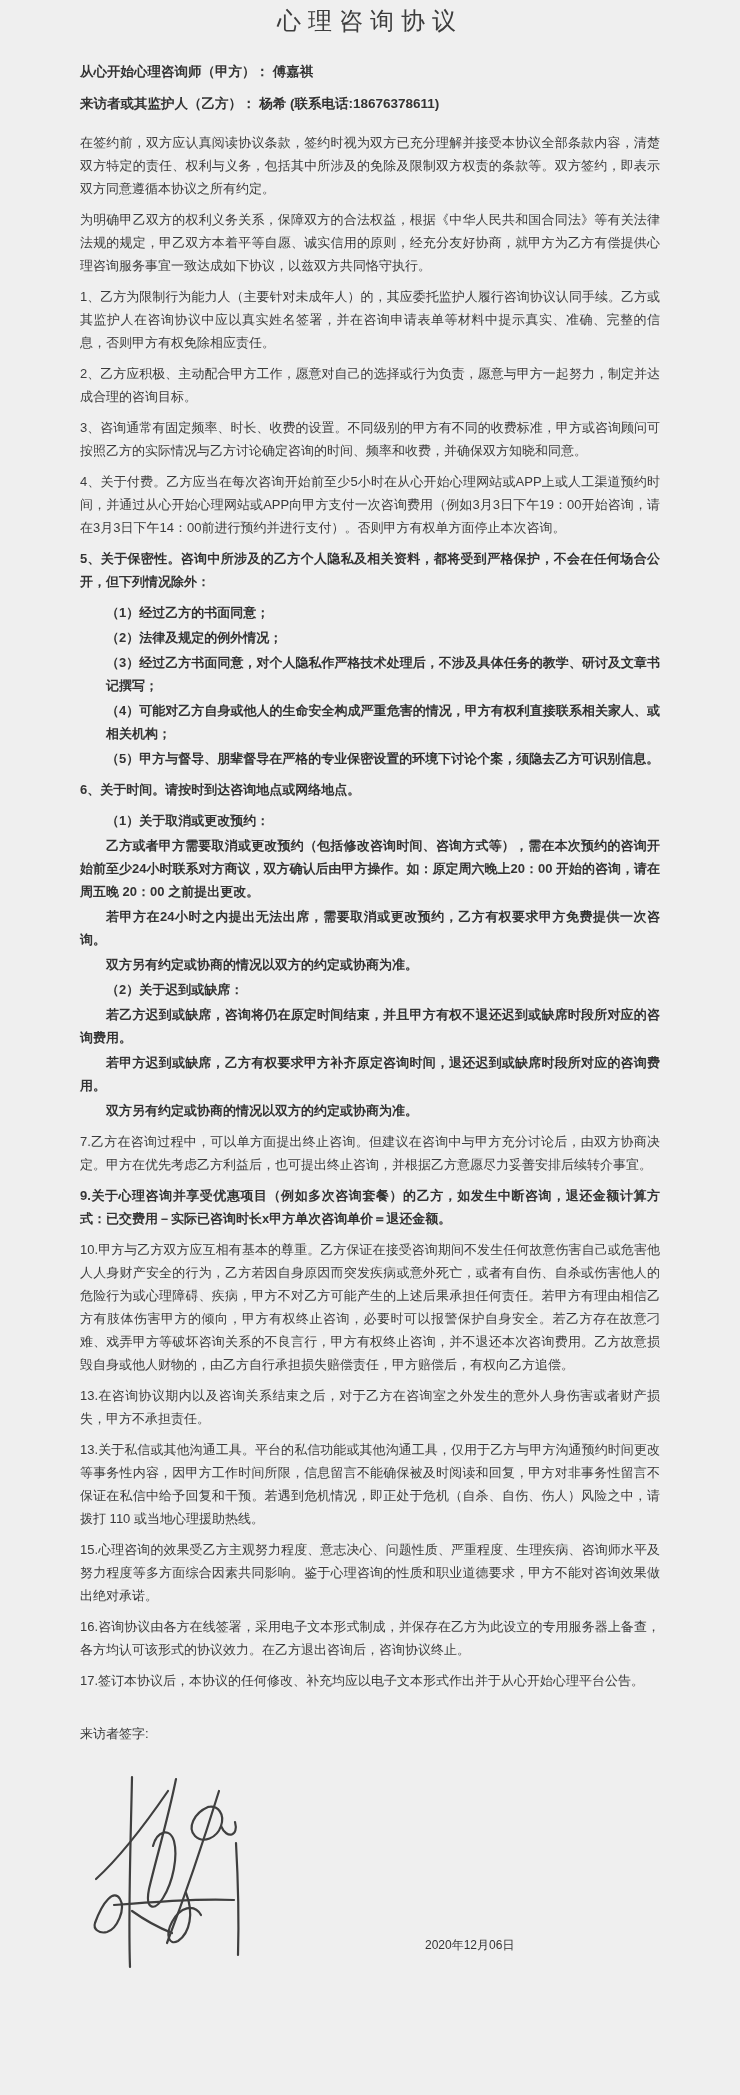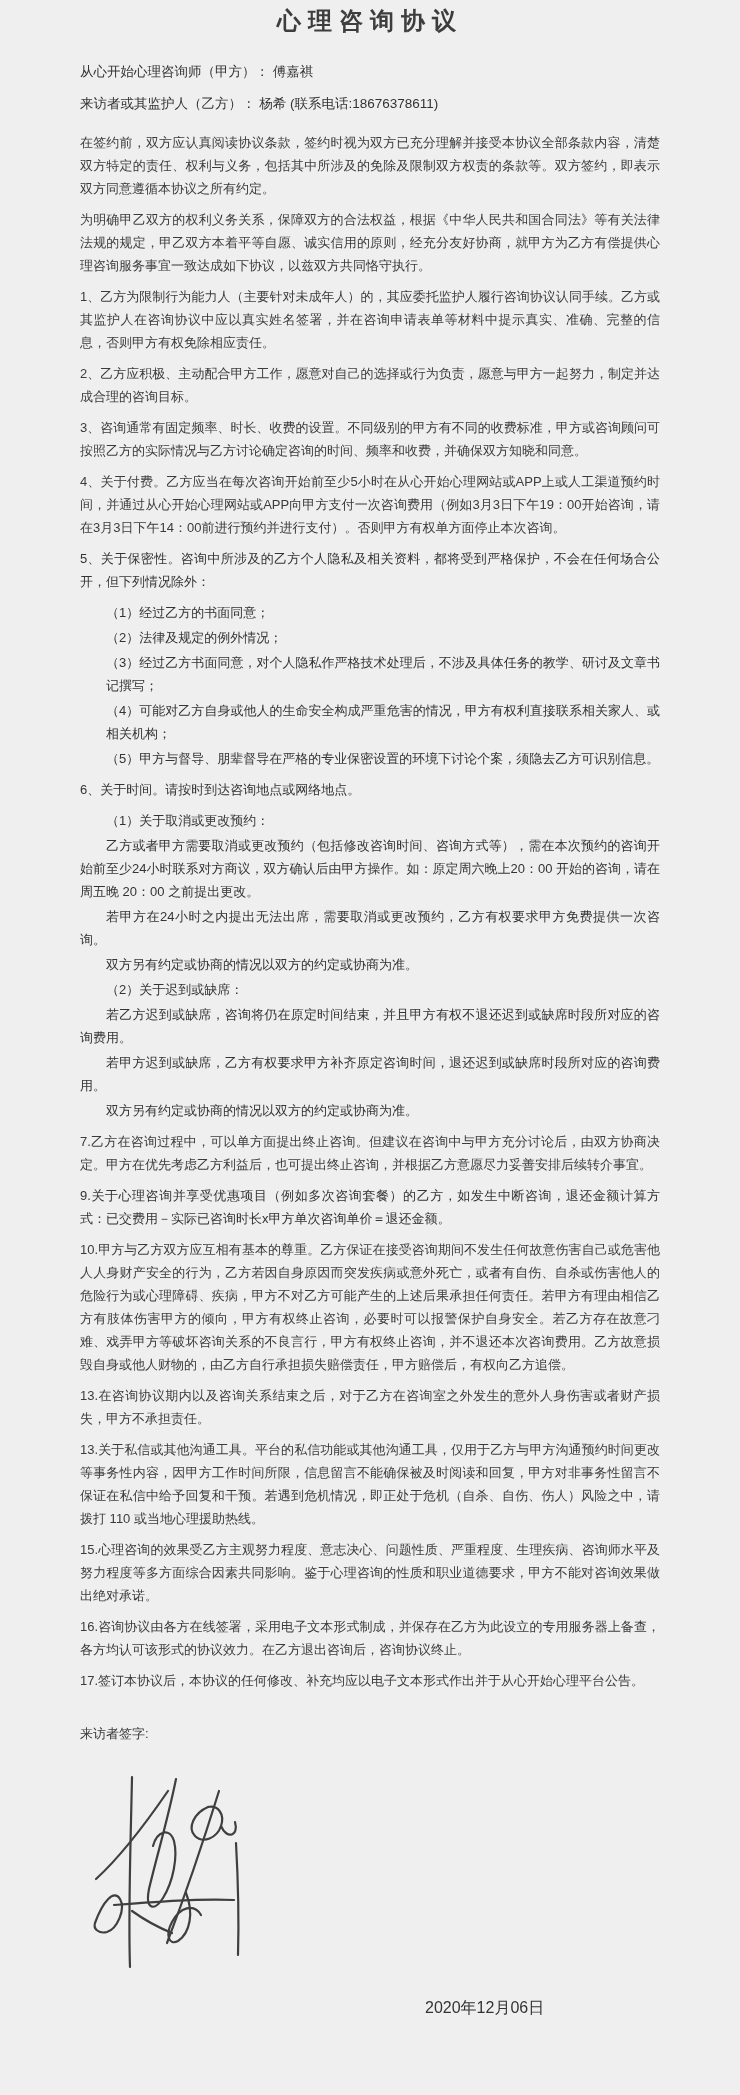--- a/index.html
+++ b/index.html
@@ -14,57 +14,57 @@
     width:740px;
     height:2095px;
     margin:0 auto;
     background:#efefef;
     box-sizing:border-box;
     padding:6px 80px 0 80px;
     overflow:hidden;
   }
   .title{
     font-size:24px;
-    font-weight:700;
+    font-weight:400;
     color:#3d3d3d;
     text-align:center;
     letter-spacing:7px;
     margin:0 0 24px 0;
     line-height:1.25;
   }
   p{
     font-size:13px;
     line-height:23px;
     margin:0 0 8px 0;
     color:#3b3b3b;
     text-align:justify;
   }
   p.party{
-    font-weight:400;
+    font-weight:700;
     font-size:13.5px;
     color:#333;
     margin:0 0 9px 0;
   }
   p.party-b{margin-bottom:16px;}
-  p.bold{font-weight:400;color:#333;}
+  p.bold{font-weight:700;color:#333;}
   p.sub{margin:0 0 2px 0;padding-left:26px;}
   p.ind{margin:0 0 2px 0;text-indent:2em;}
   p.endgap{margin-bottom:8px;}
   p.sign-label{margin-top:30px;margin-bottom:0;}
   .sig-wrap{
     margin:26px 0 0 8px;
     width:160px;
     height:205px;
   }
   .sig-wrap svg{display:block;}
   .date{
     position:absolute;
     left:425px;
-    top:1996px;
-    font-size:16px;
+    top:1934px;
+    font-size:12px;
     color:#333;
     margin:0;
   }
 </style>
 </head>
 <body>
 
 <div class="page">
 
   <h1 class="title">心理咨询协议</h1>

